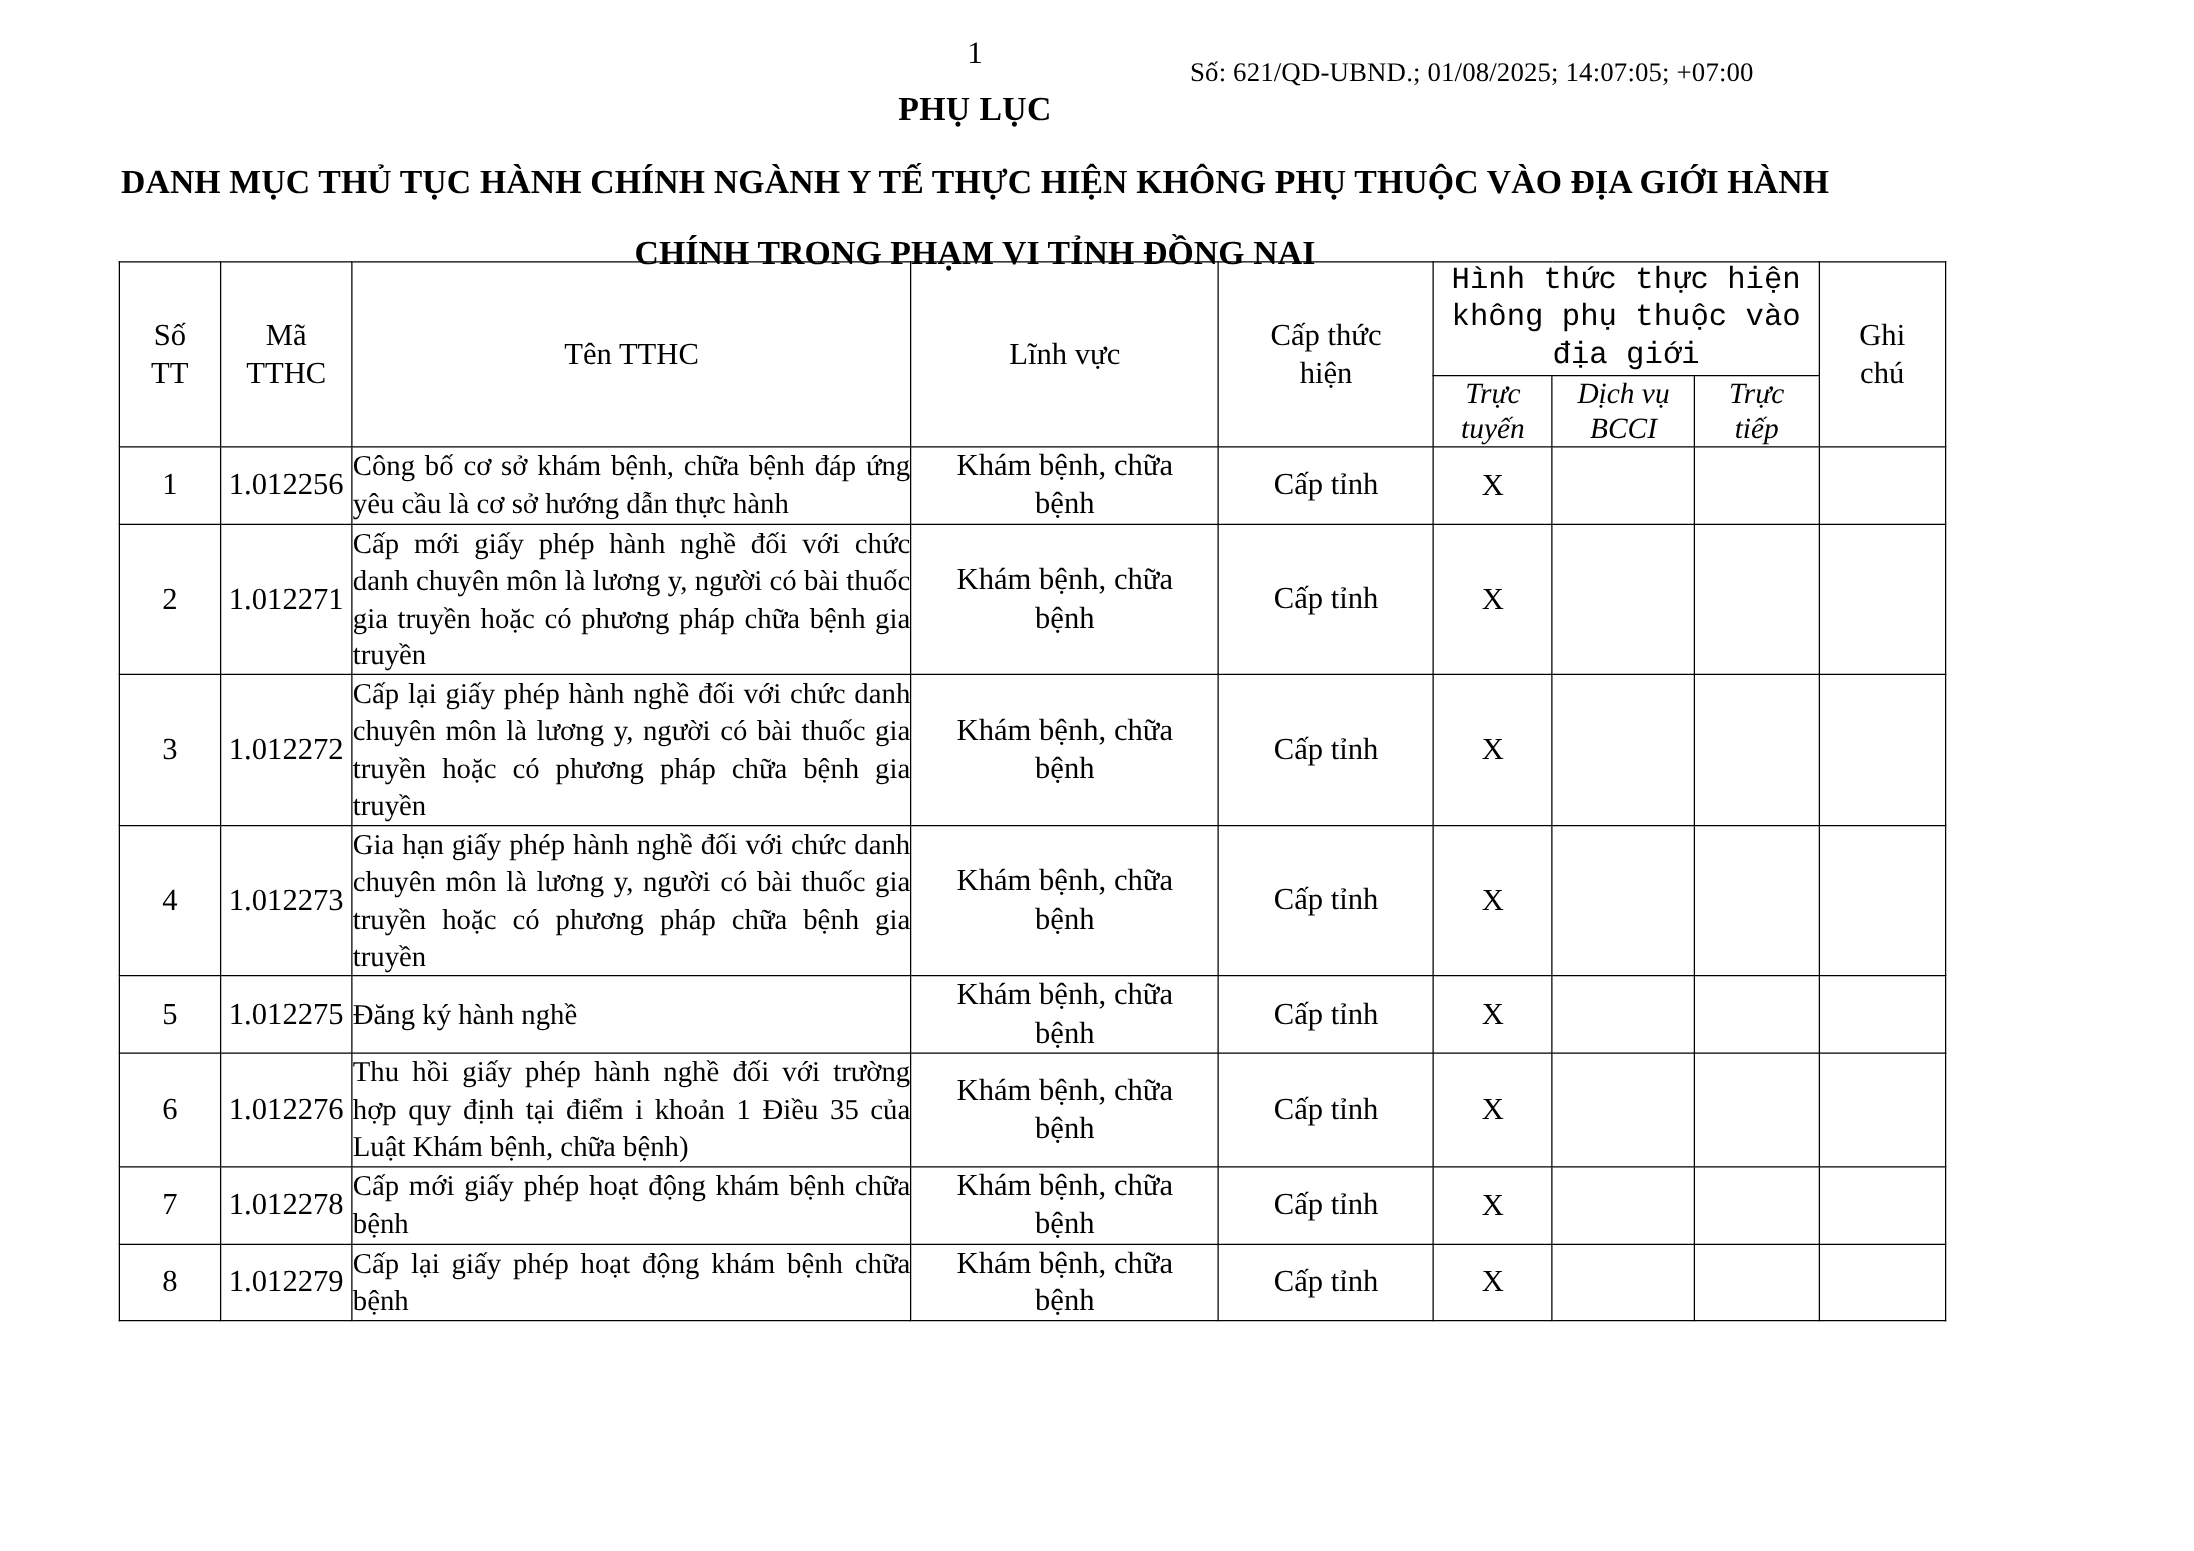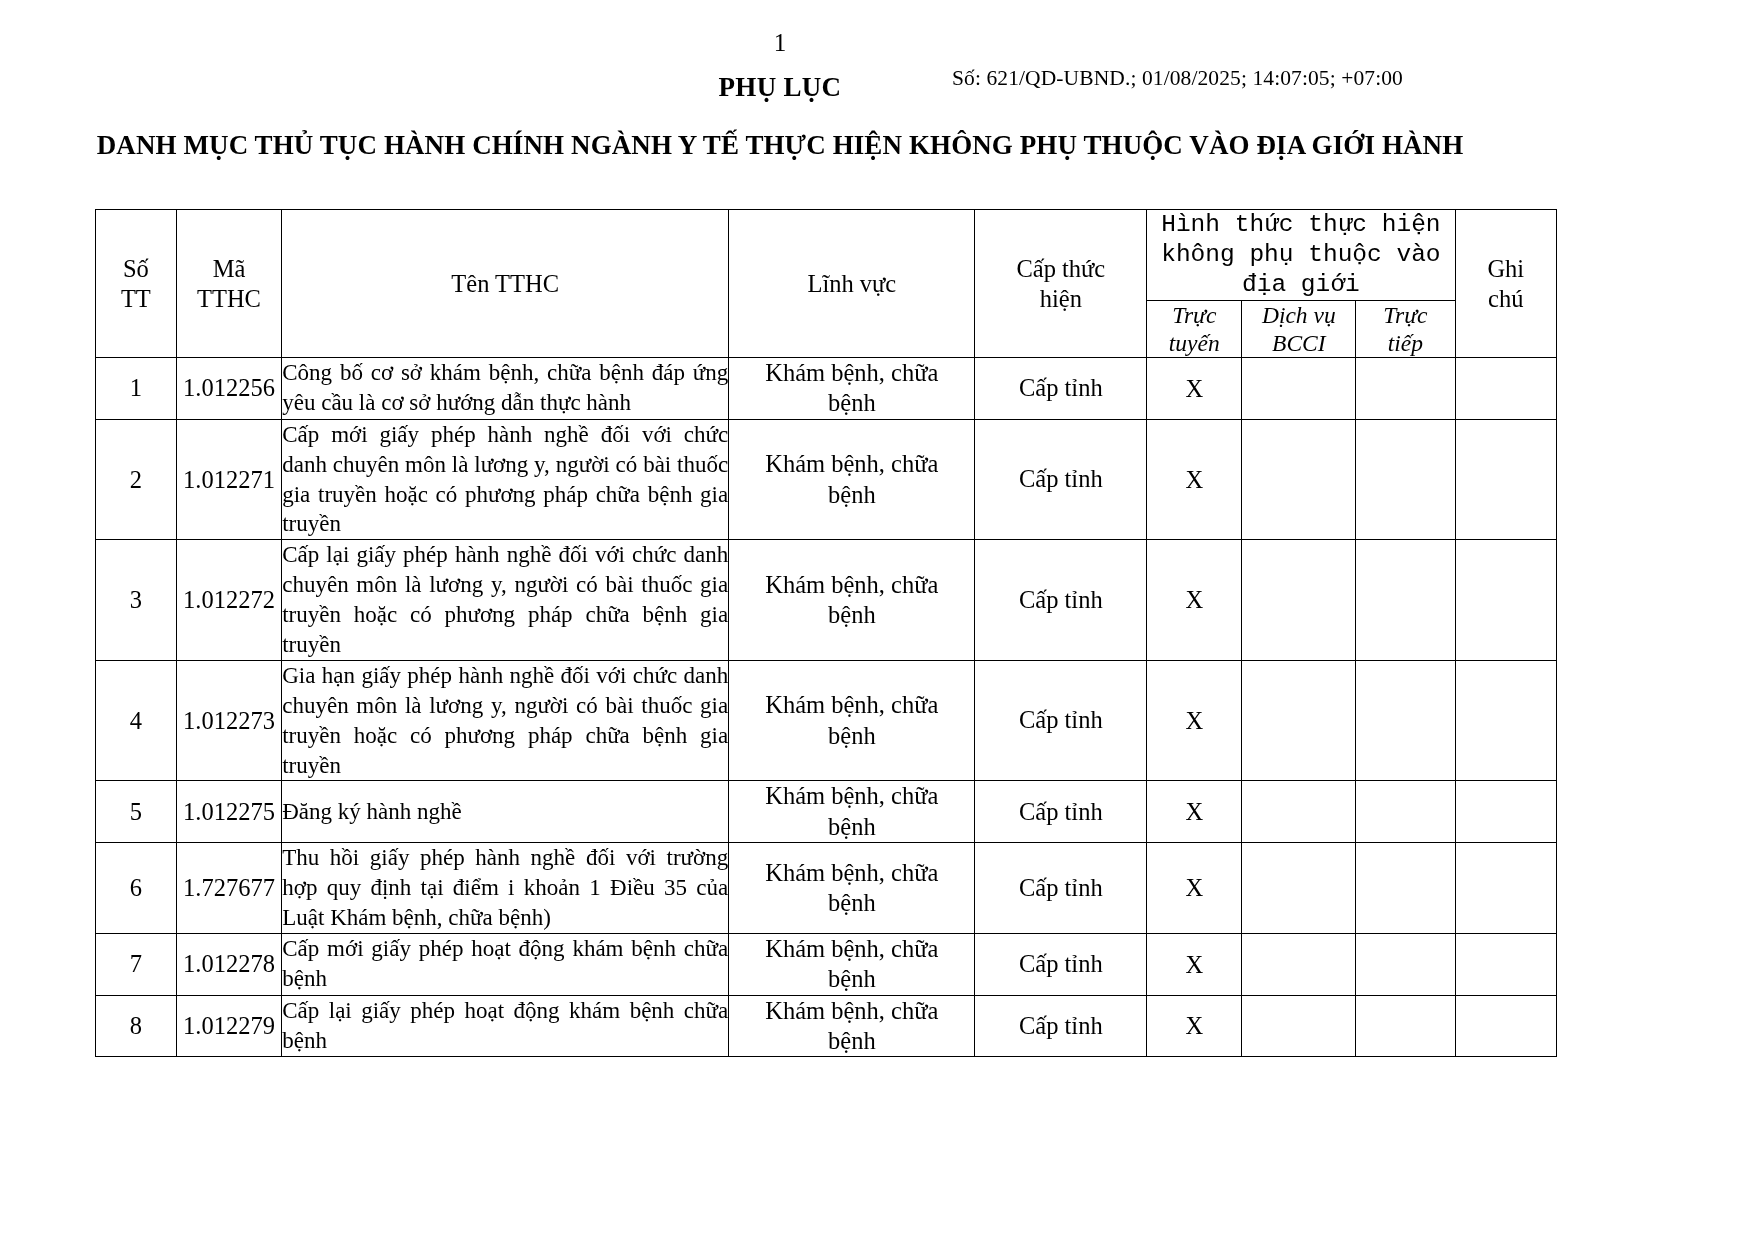--- a/index.html
+++ b/index.html
@@ -34,21 +34,20 @@
     line-height: 1;
   }
 
   .stamp {
     position: absolute;
     top: 46px;
     left: 952px;
     font-size: 21.5px;
     white-space: nowrap;
     letter-spacing: 0.1px;
-    margin-top: 20px;
   }
 
   .title-block {
     position: absolute;
     top: 72px;
     left: 0;
     width: 1560px;
     text-align: center;
   }
   .t-phuluc {
@@ -157,20 +156,21 @@
 
 <div class="page">
 
   <div class="page-number">1</div>
 
   <div class="stamp">Số: 621/QD-UBND.; 01/08/2025; 14:07:05; +07:00</div>
 
   <div class="title-block">
     <div class="t-phuluc">PHỤ LỤC</div>
     <div class="t-main">DANH MỤC THỦ TỤC HÀNH CHÍNH NGÀNH Y TẾ THỰC HIỆN KHÔNG PHỤ THUỘC VÀO ĐỊA GIỚI HÀNH</div>
+    <div class="t-main">CHÍNH TRONG PHẠM VI TỈNH ĐỒNG NAI</div>
   </div>
 
   <div class="table-wrap">
     <table class="tthc">
       <colgroup>
         <col class="c-stt">
           <col class="c-ma">
           <col class="c-ten">
           <col class="c-linh">
           <col class="c-cap">
@@ -282,21 +282,21 @@
               <div>bệnh</div>
             </td>
             <td class="cell-cap">Cấp tỉnh</td>
             <td class="cell-mark">X</td>
             <td class="cell-mark"></td>
             <td class="cell-mark"></td>
             <td class="cell-mark"></td>
           </tr>
           <tr>
             <td class="cell-stt">6</td>
-            <td class="cell-ma">1.727677</td>
+            <td class="cell-ma">1.012276</td>
             <td class="cell-ten">Thu hồi giấy phép hành nghề đối với trường hợp quy định tại điểm i khoản 1 Điều 35 của Luật Khám bệnh, chữa bệnh)</td>
             <td class="cell-linh">
               <div>Khám bệnh, chữa</div>
               <div>bệnh</div>
             </td>
             <td class="cell-cap">Cấp tỉnh</td>
             <td class="cell-mark">X</td>
             <td class="cell-mark"></td>
             <td class="cell-mark"></td>
             <td class="cell-mark"></td>

